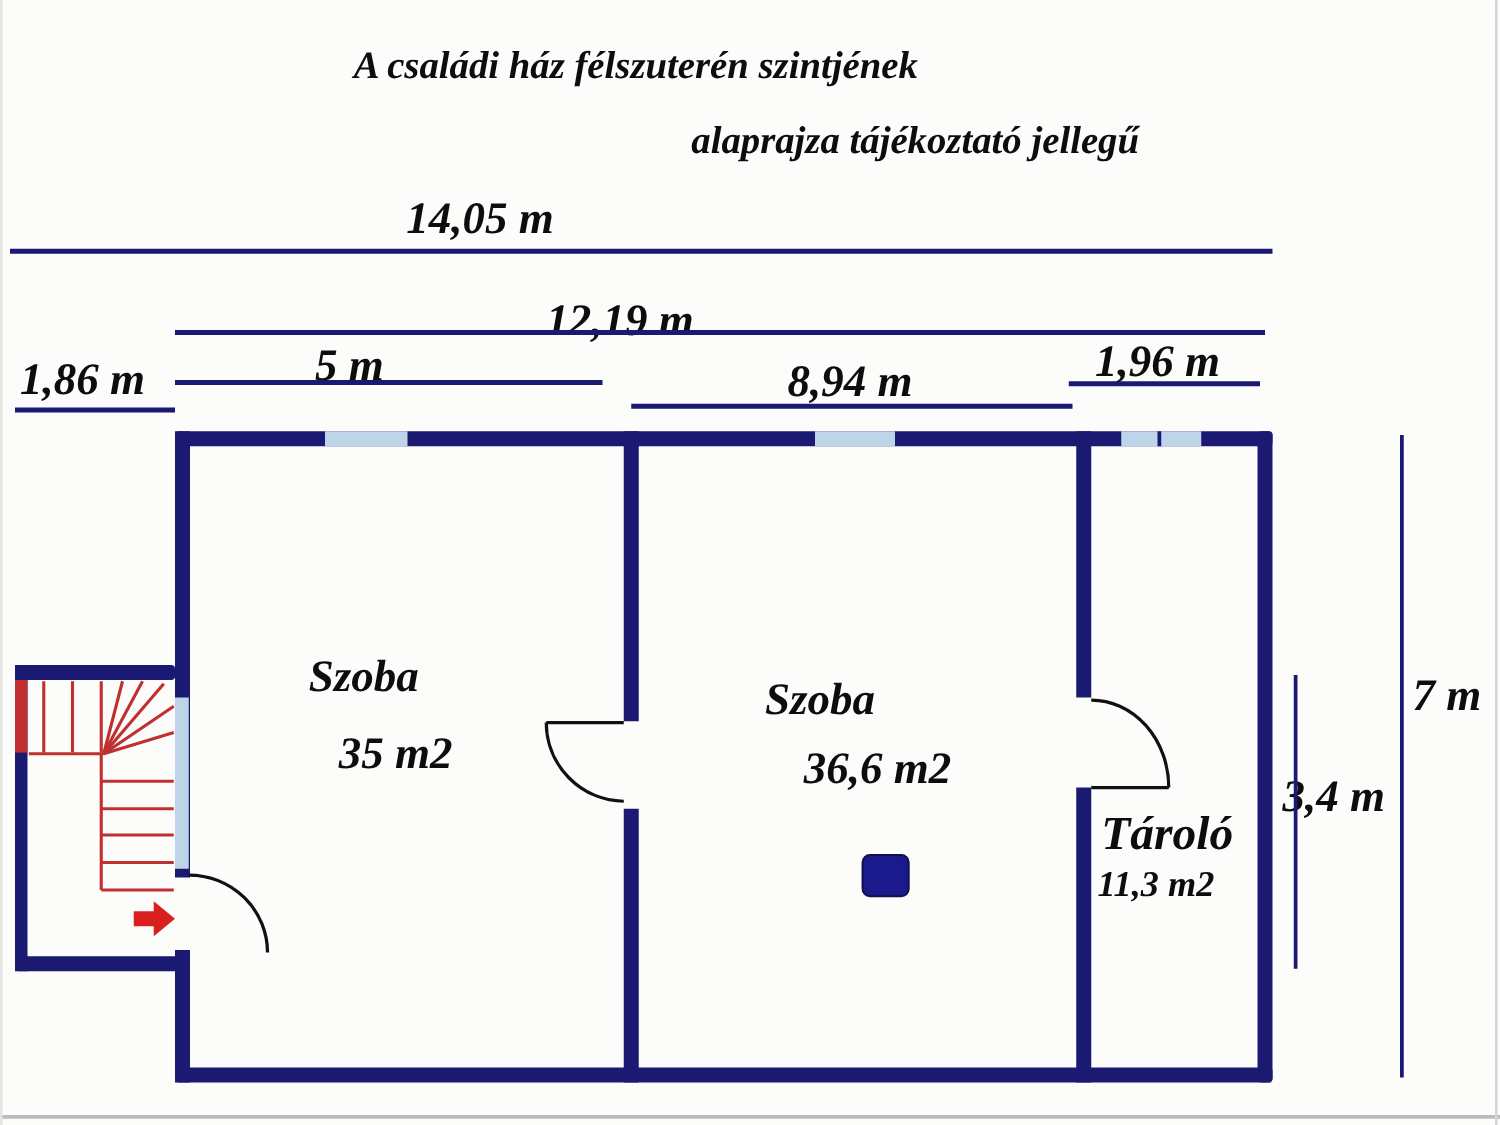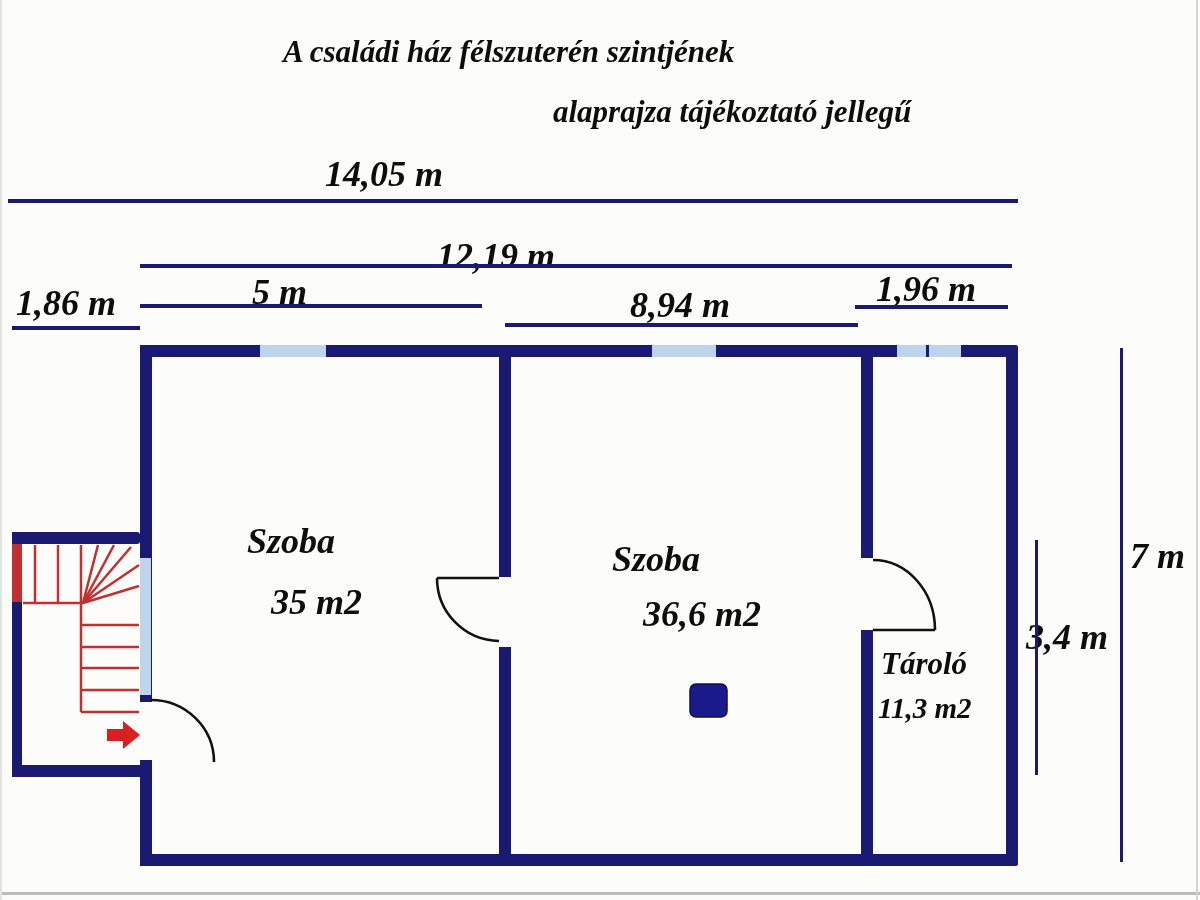--- a/index.html
+++ b/index.html
@@ -82,21 +82,21 @@
   <div class="abs wall" style="left:12px;top:532px;width:10px;height:245px;"></div>
   <div class="abs" style="left:12px;top:544px;width:10px;height:58px;background:var(--stair);"></div>
   <div class="abs wall" style="left:12px;top:765px;width:131px;height:12px;border-radius:3px;"></div>
 
   <div class="lbl" style="left:247px;top:523px;">Szoba</div>
   <div class="lbl" style="left:271px;top:584px;">35 m2</div>
 
   <div class="lbl" style="left:612px;top:541px;">Szoba</div>
   <div class="lbl" style="left:643px;top:596px;">36,6 m2</div>
 
-  <div class="lbl" style="left:881px;top:648px;font-size:31px;">Tároló</div>
+  <div class="lbl" style="left:881px;top:648px;font-size:38px;">Tároló</div>
   <div class="lbl" style="left:878px;top:693px;font-size:29px;">11,3 m2</div>
 
   <svg width="1200" height="900" viewBox="0 0 1200 900">
 
     <g>
       <line class="stair-line" x1="35" y1="545" x2="35" y2="602"></line>
       <line class="stair-line" x1="58" y1="545" x2="58" y2="602"></line>
       <line class="stair-line" x1="81" y1="545" x2="81" y2="602"></line>
       <line class="stair-line" x1="23" y1="603" x2="83" y2="603"></line>
       <line class="stair-line" x1="83" y1="603" x2="98" y2="545"></line>

